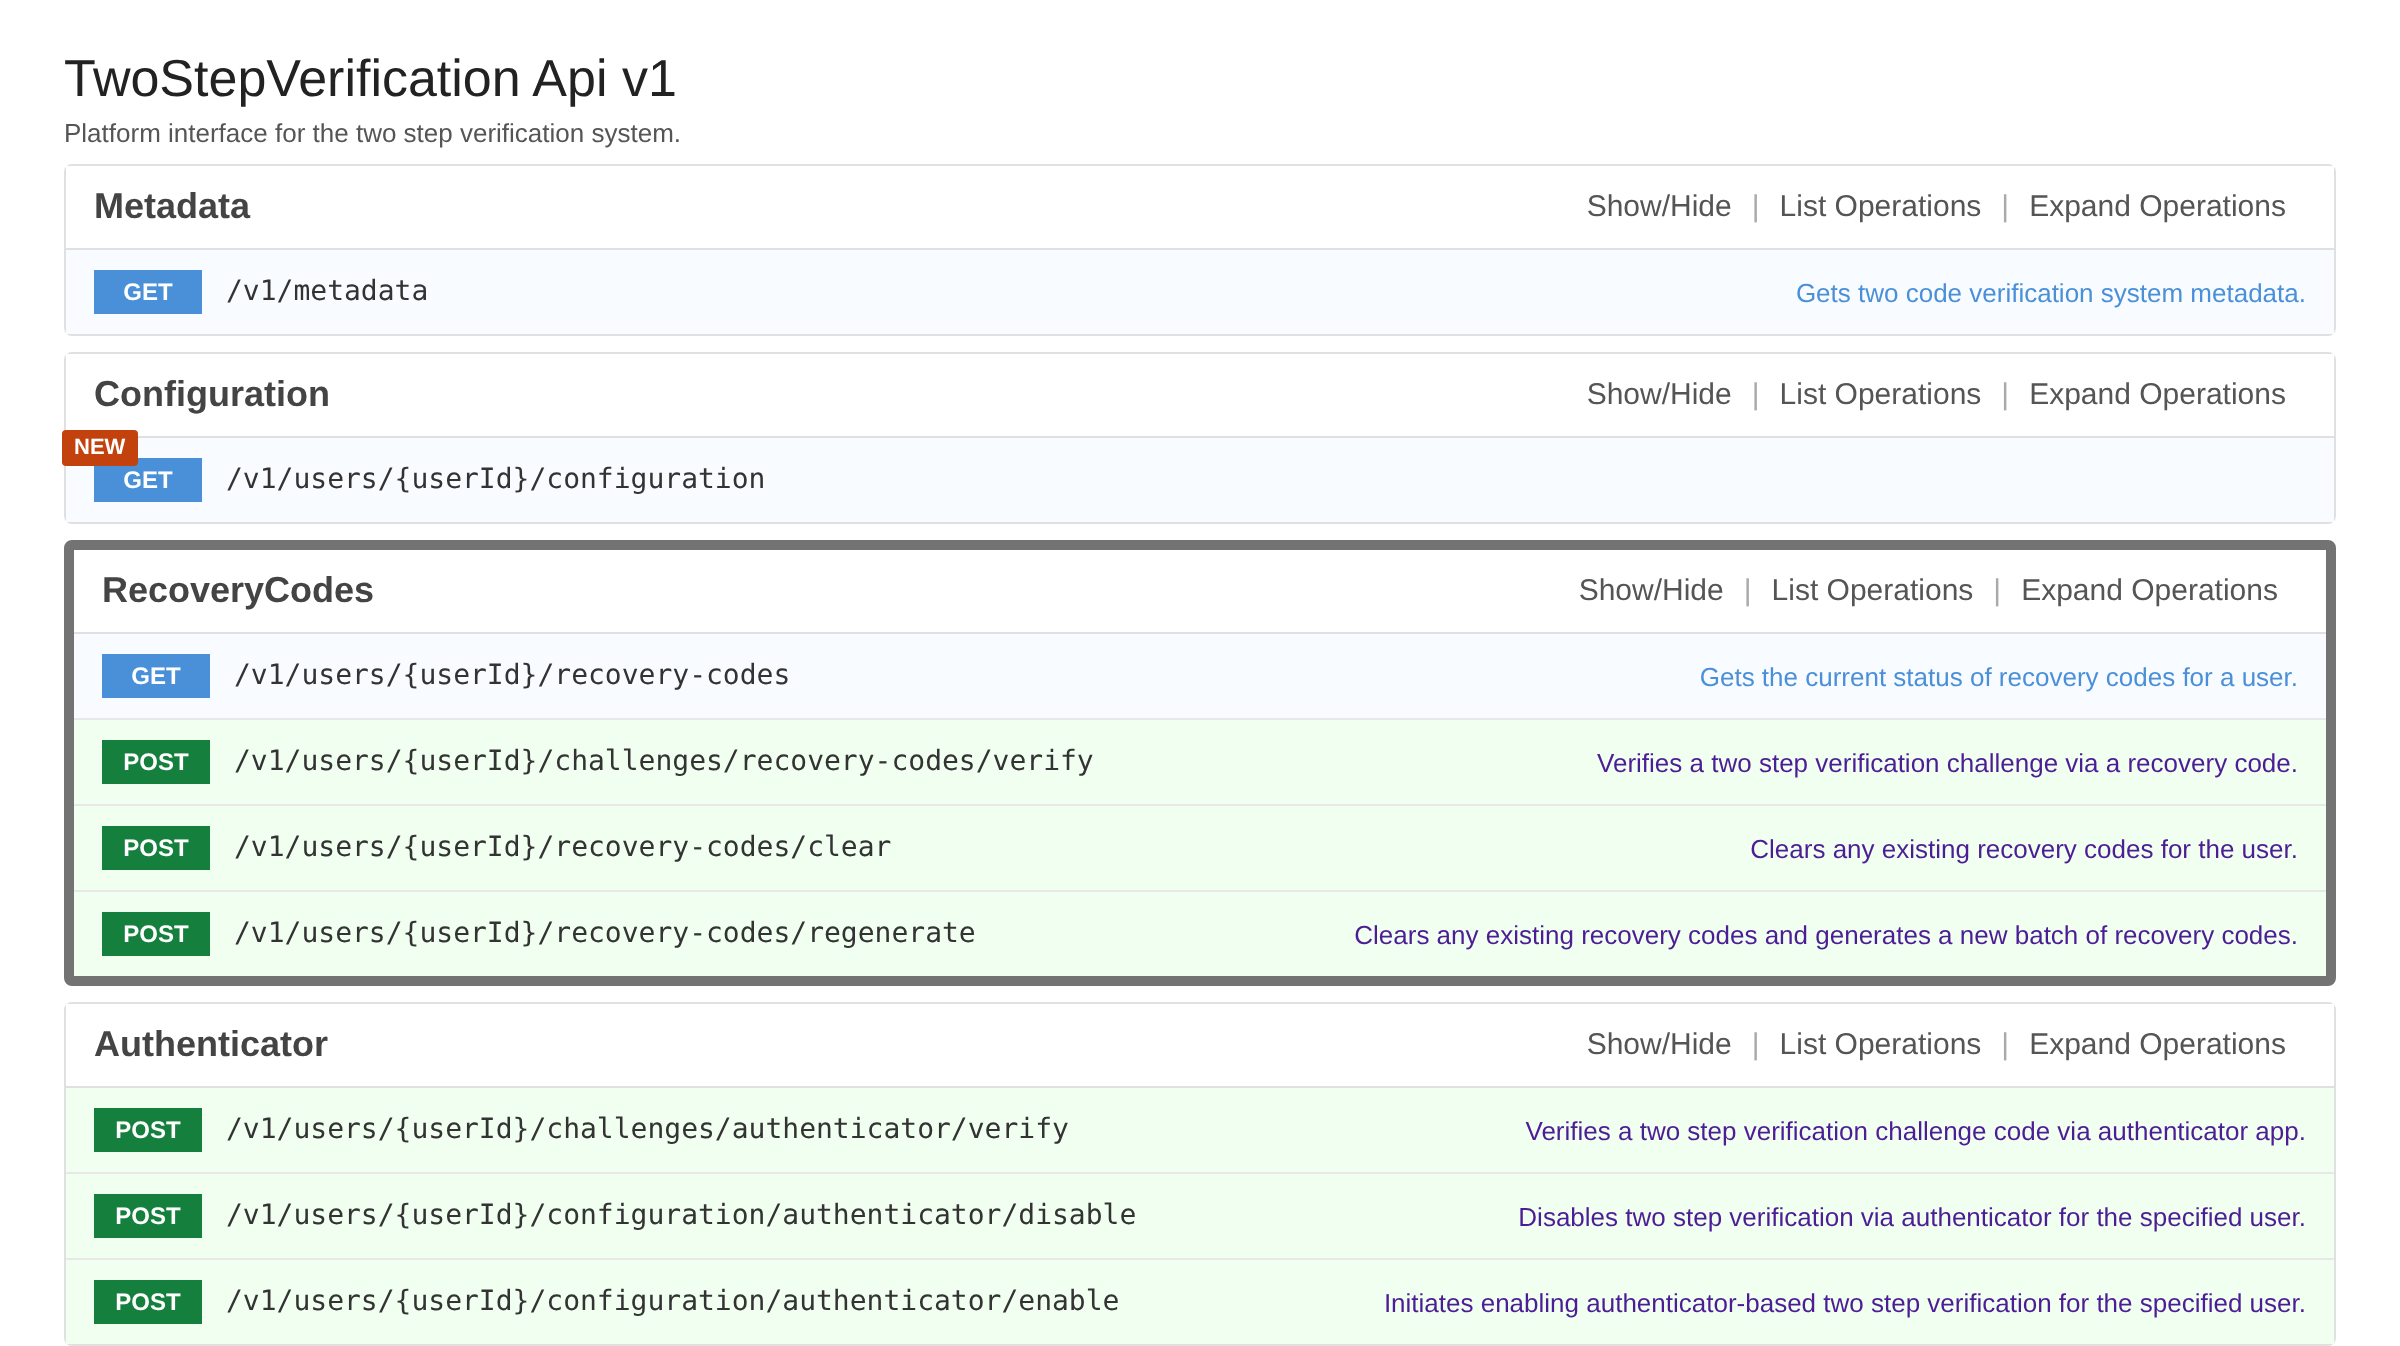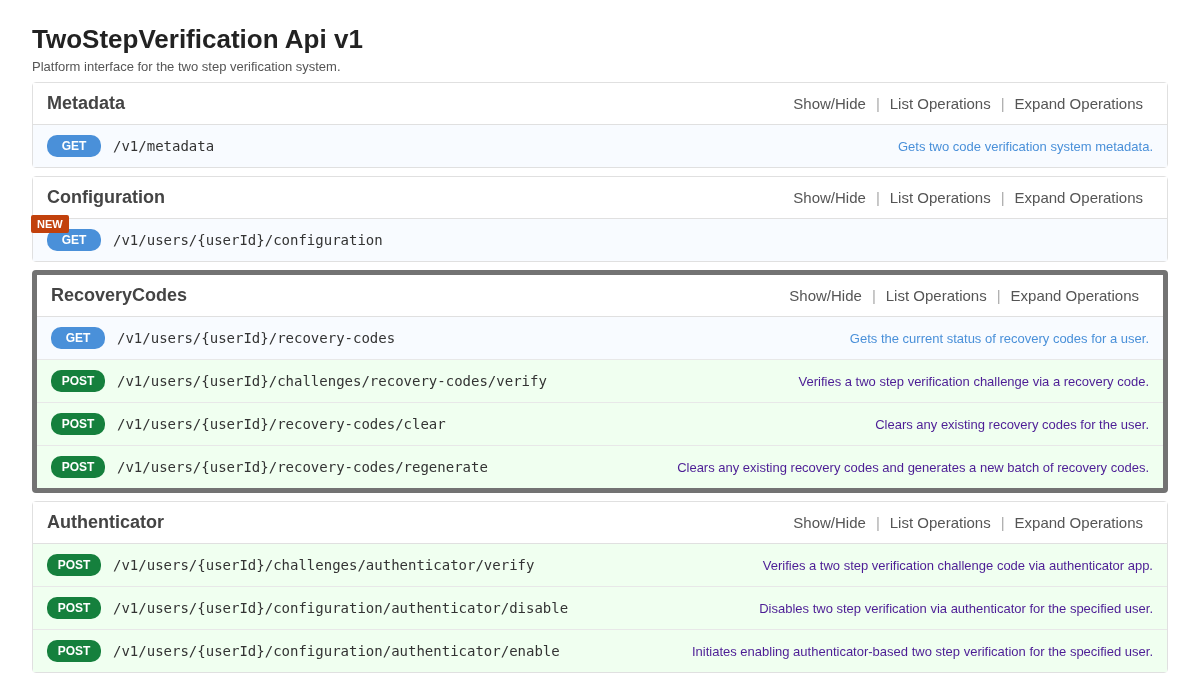--- a/index.html
+++ b/index.html
@@ -8,21 +8,21 @@
       background: #fff;
       color: #333;
       font-size: 14px;
     }
     .page {
       max-width: 1200px;
       padding: 24px 32px;
     }
     .api-title {
       font-size: 26px;
-      font-weight: bold;
+      font-weight: normal;
       color: #222;
       margin-bottom: 4px;
     }
     .api-subtitle {
       font-size: 13px;
       color: #555;
       margin-bottom: 8px;
     }
     .section {
       margin-bottom: 8px;
@@ -72,21 +72,21 @@
     }
     .endpoint-row:last-child { border-bottom: none; }
     .endpoint-row.post-row {
       background: #f0fff0;
     }
     .method-badge {
       display: inline-block;
       min-width: 54px;
       text-align: center;
       padding: 4px 8px;
-      border-radius: 10px;
+      border-radius: 0;
       font-size: 12px;
       font-weight: bold;
       color: #fff;
       margin-right: 12px;
       flex-shrink: 0;
     }
     .method-badge.get { background: #4a90d9; }
     .method-badge.post { background: #15803d; }
     .endpoint-path {
       flex: 1;

